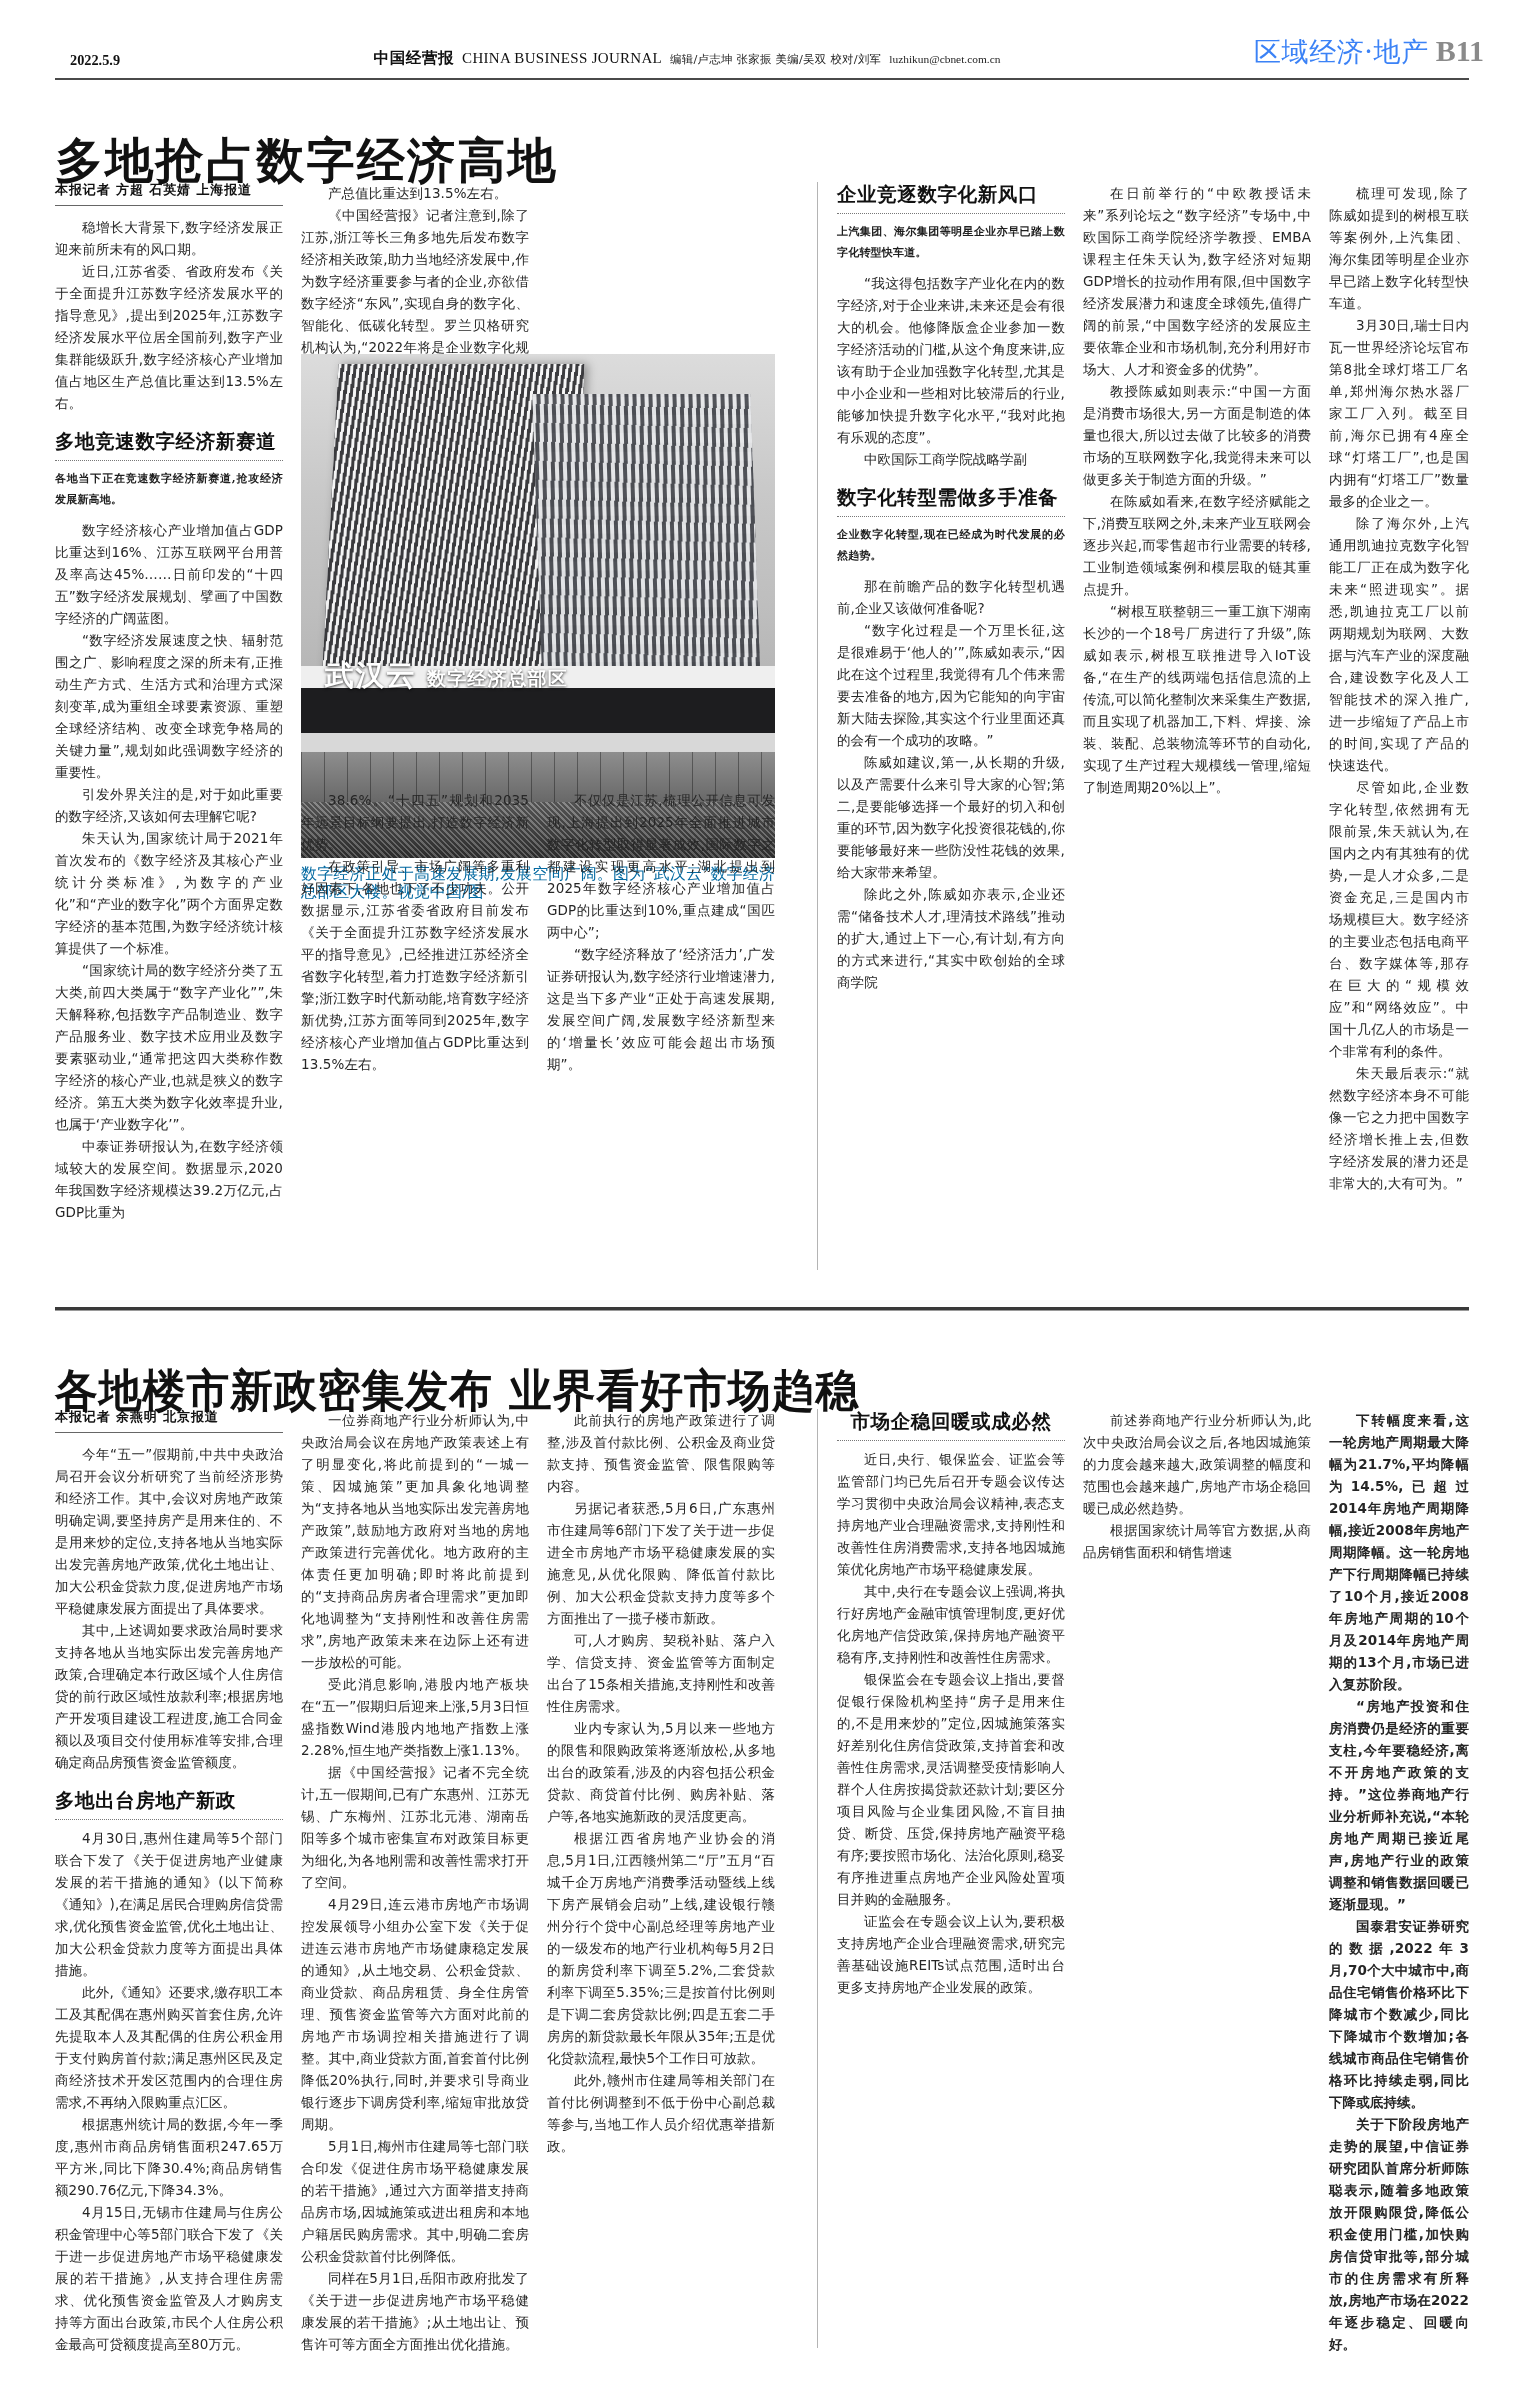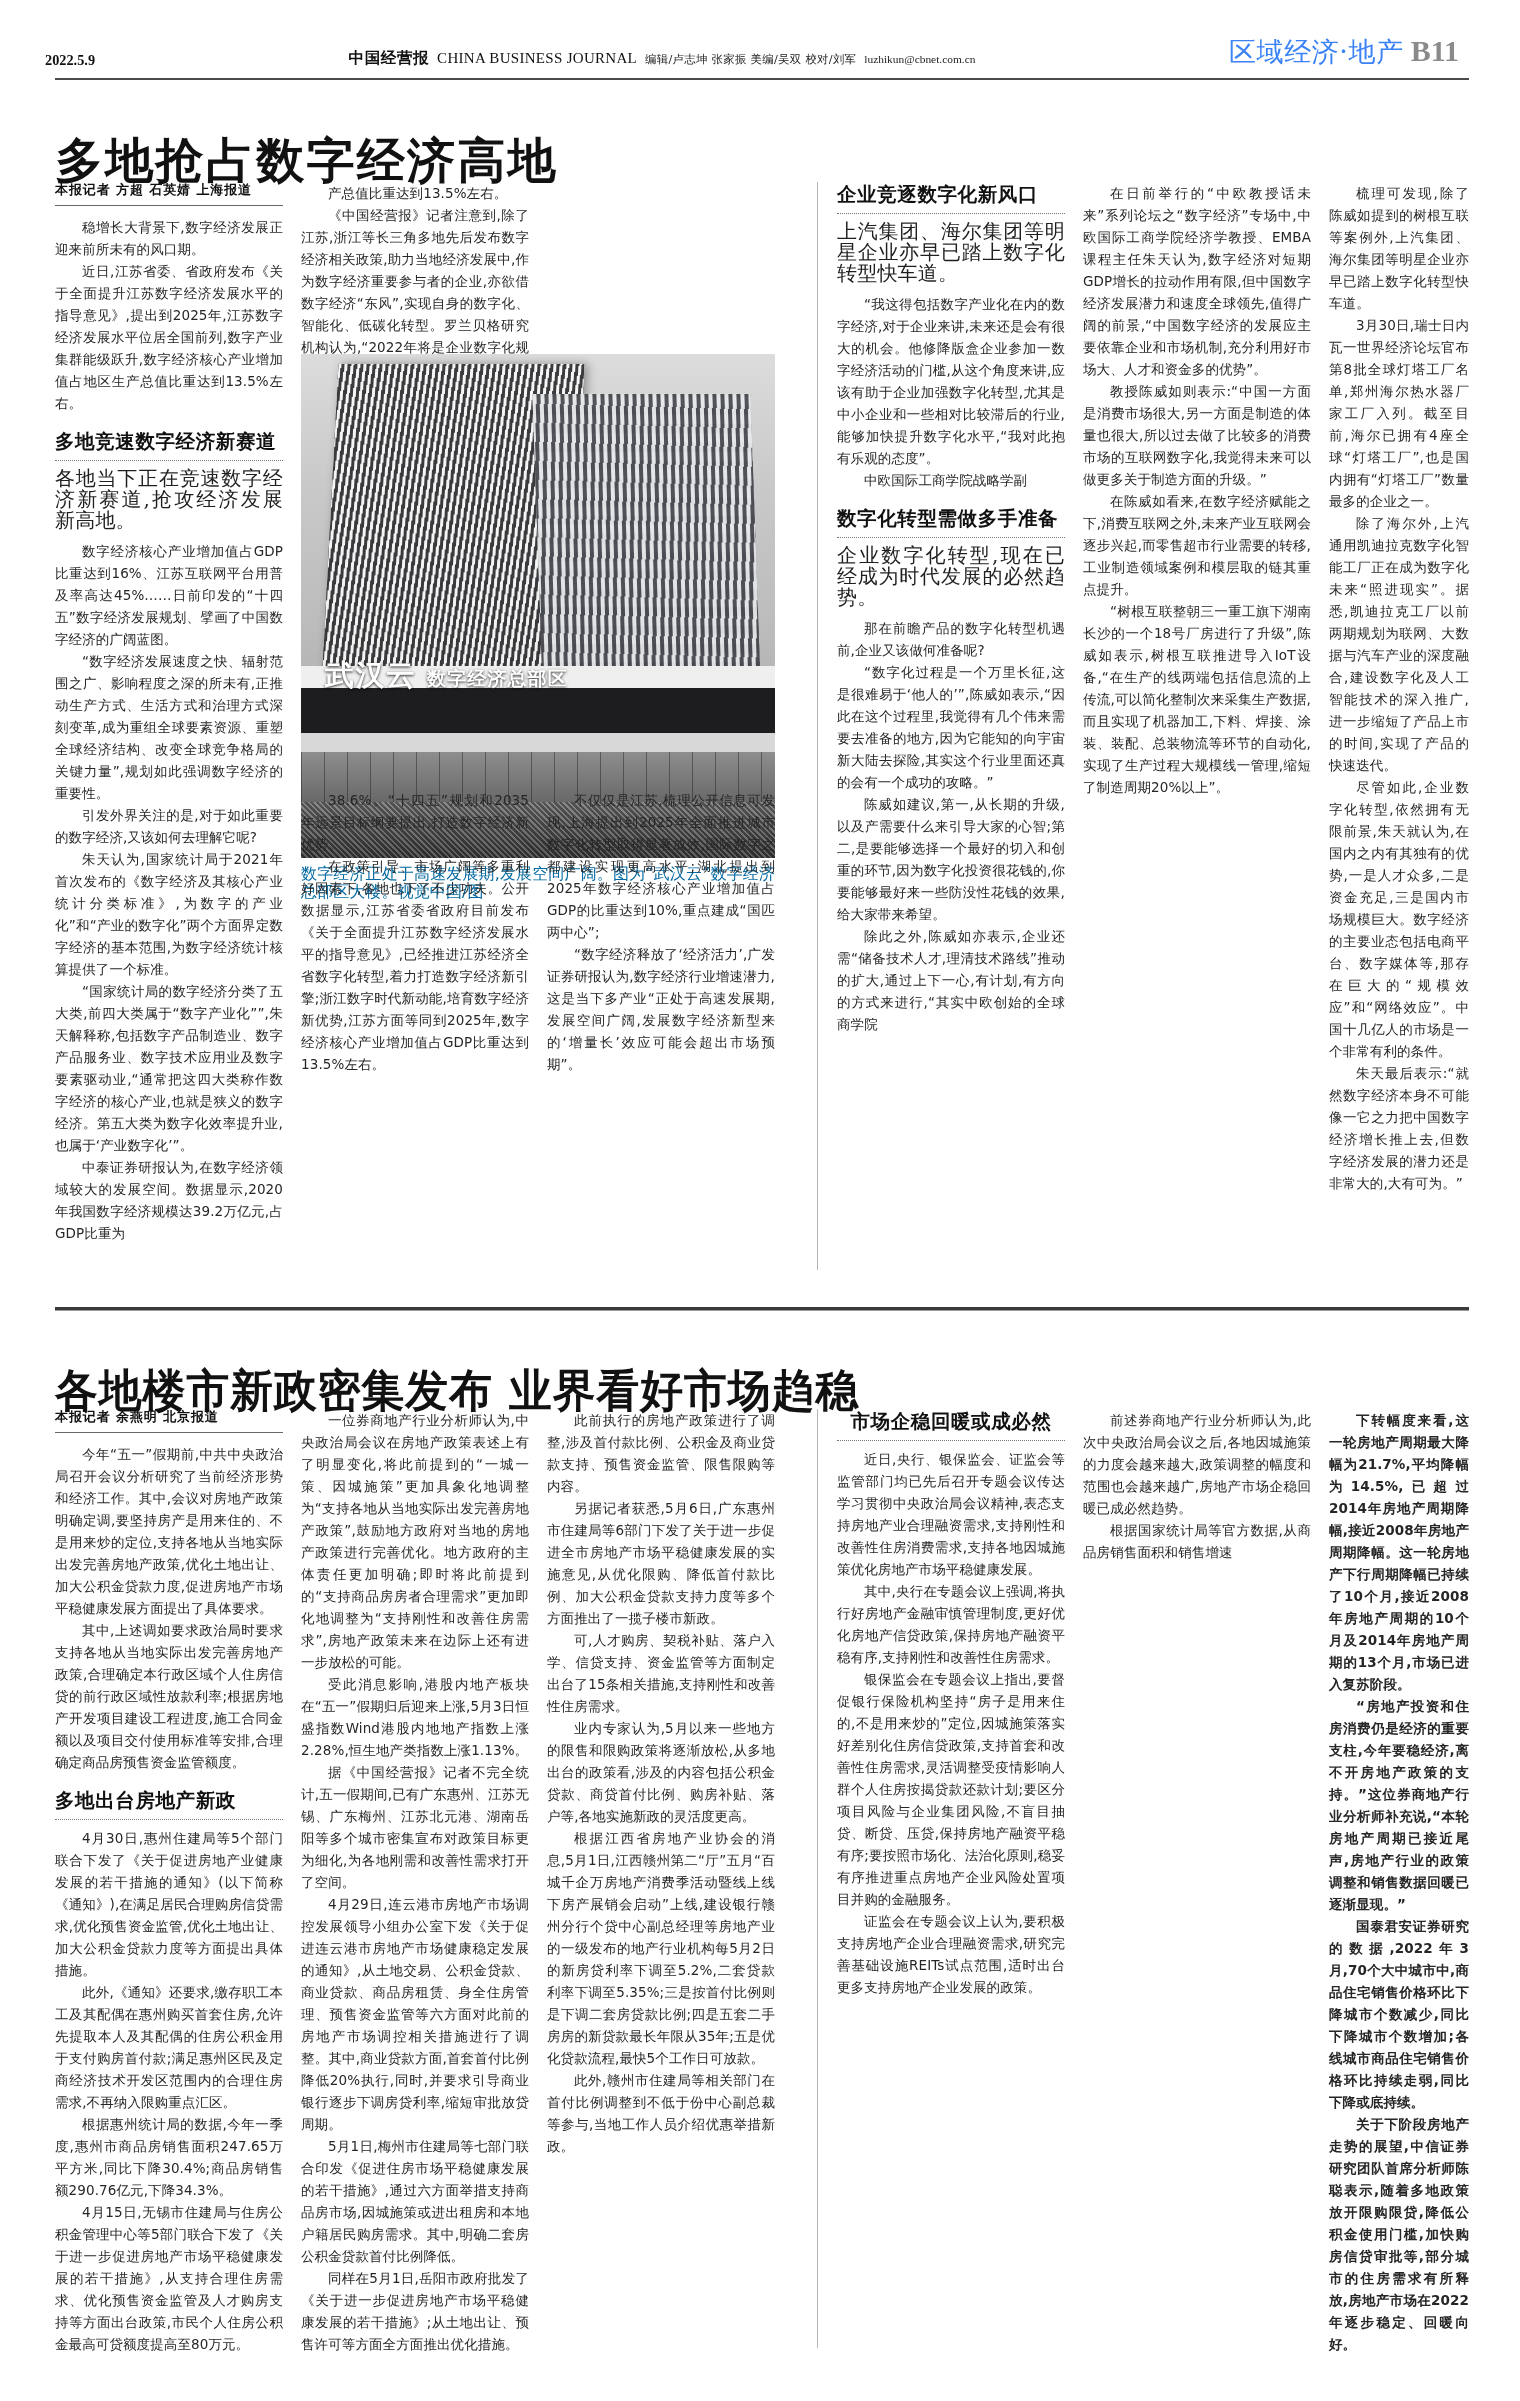--- a/index.html
+++ b/index.html
@@ -20,21 +20,21 @@
     left: 0; top: 0;
     width: 1520px;
     height: 2401px;
     padding: 0;
     box-sizing: border-box;
   }
 
   
   .masthead {
     position: absolute;
-    left: 45px;
+    left: 70px;
     top: 35px;
     width: 1414px;
     height: 35px;
     display: flex;
     align-items: flex-end;
   }
   .masthead-date {
     font-family: "Liberation Serif", "DejaVu Serif", serif;
     font-size: 14.3px;
     font-weight: 700;
@@ -174,26 +174,27 @@
     white-space: nowrap;
   }
   .subhead-rule {
     border-top: 1.1px dotted #777;
     margin-top: 4.6px;
     margin-bottom: 6.9px;
     height: 0;
   }
   .standfirst {
     font-family: "DejaVu Serif", serif;
-    font-size: 20px;
+    font-size: 11px;
     line-height: 21px;
     color: #1f1f1f;
     margin: 0 0 9.2px 0;
     text-align: justify;
     letter-spacing: 0.2px;
+    font-weight: bold;
   }
 
   
   .photo-wrap {
     margin: 5.7px 0 0 0;
     width: 100%;
   }
   .photo {
     position: relative;
     width: 100%;

